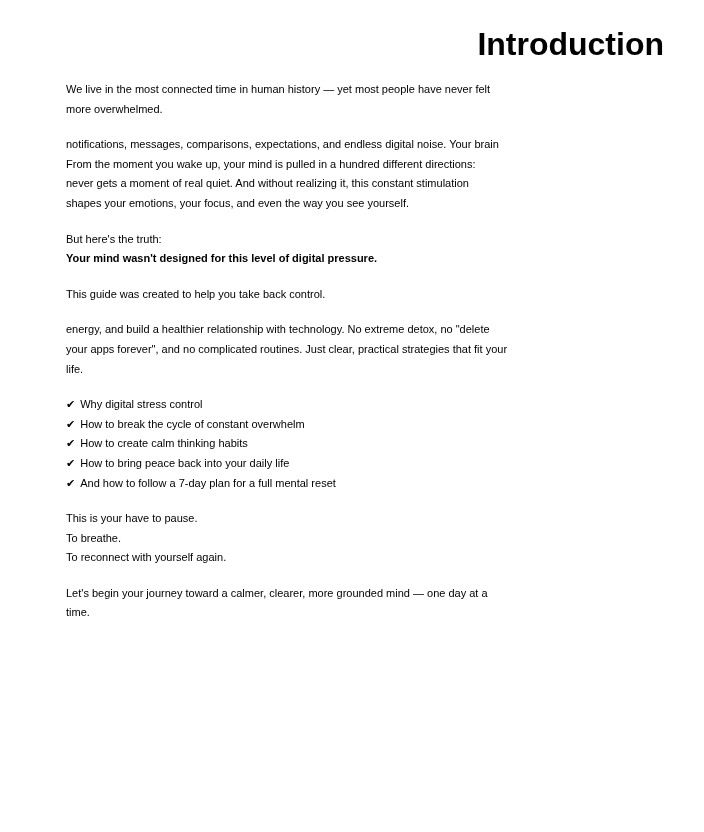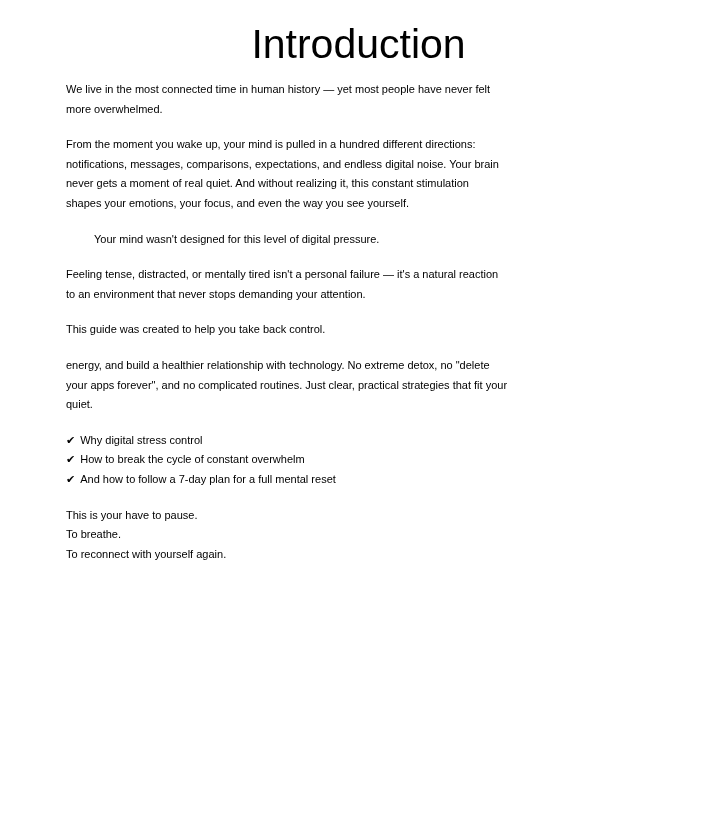--- a/index.html
+++ b/index.html
@@ -14,86 +14,89 @@
   .page {
     box-sizing: border-box;
     width: 704px;
     height: 832px;
     padding: 0 40px 0 66px;
     background: #ffffff;
   }
   h1.doc-title {
     margin: 28px 0 19px 0;
     padding: 0;
-    font-size: 41px;
+    font-size: 32px;
     line-height: 33px;
-    font-weight: normal;
-    text-align: center;
+    font-weight: bold;
+    text-align: right;
     letter-spacing: 0;
     
     margin-left: -13px;
   }
   .p {
     margin: 0 0 16px 0;
   }
   .line {
     font-size: 11px;
     line-height: 19.6px;
     white-space: pre;
   }
-  .line.bold { font-weight: normal; margin-left: 28px; }
+  .line.bold { font-weight: bold; }
   .check {
     display: inline-block;
     margin-right: 5px;
   }
 </style>
 </head>
 <body>
 
 <div class="page">
 
   <h1 class="doc-title">Introduction</h1>
 
   <div class="p">
     <div class="line">We live in the most connected time in human history — yet most people have never felt</div>
     <div class="line">more overwhelmed.</div>
   </div>
 
   <div class="p">
+    <div class="line">notifications, messages, comparisons, expectations, and endless digital noise. Your brain</div>
     <div class="line">From the moment you wake up, your mind is pulled in a hundred different directions:</div>
-    <div class="line">notifications, messages, comparisons, expectations, and endless digital noise. Your brain</div>
     <div class="line">never gets a moment of real quiet. And without realizing it, this constant stimulation</div>
     <div class="line">shapes your emotions, your focus, and even the way you see yourself.</div>
   </div>
 
   <div class="p">
+    <div class="line">But here's the truth:</div>
     <div class="line bold">Your mind wasn't designed for this level of digital pressure.</div>
   </div>
 
-  <div class="p">
-    <div class="line">Feeling tense, distracted, or mentally tired isn't a personal failure — it's a natural reaction</div>
-    <div class="line">to an environment that never stops demanding your attention.</div>
-  </div>
 
   <div class="p">
     <div class="line">This guide was created to help you take back control.</div>
   </div>
 
   <div class="p">
     <div class="line">energy, and build a healthier relationship with technology. No extreme detox, no "delete</div>
     <div class="line">your apps forever", and no complicated routines. Just clear, practical strategies that fit your</div>
-    <div class="line">quiet.</div>
+    <div class="line">life.</div>
   </div>
 
   <div class="p">
     <div class="line"><span class="check">✔</span><span>Why digital stress control</span></div>
     <div class="line"><span class="check">✔</span><span>How to break the cycle of constant overwhelm</span></div>
+    <div class="line"><span class="check">✔</span><span>How to create calm thinking habits</span></div>
+    <div class="line"><span class="check">✔</span><span>How to bring peace back into your daily life</span></div>
     <div class="line"><span class="check">✔</span><span>And how to follow a 7-day plan for a full mental reset</span></div>
   </div>
 
   <div class="p">
     <div class="line">This is your have to pause.</div>
     <div class="line">To breathe.</div>
     <div class="line">To reconnect with yourself again.</div>
   </div>
 
+  <div class="p">
+    <div class="line">Let's begin your journey toward a calmer, clearer, more grounded mind — one day at a</div>
+    <div class="line">time.</div>
+  </div>
 
 </div>
 
 </body></html>

